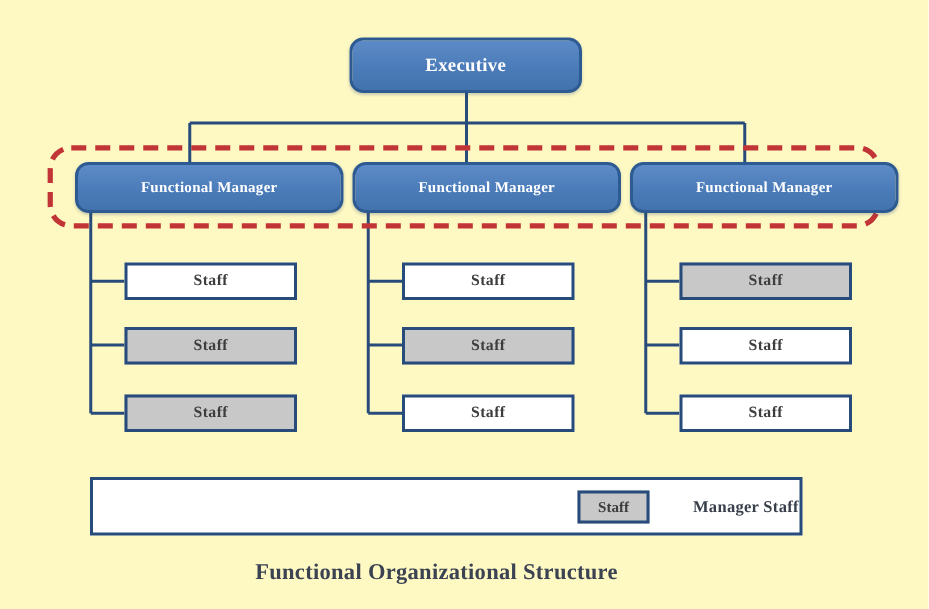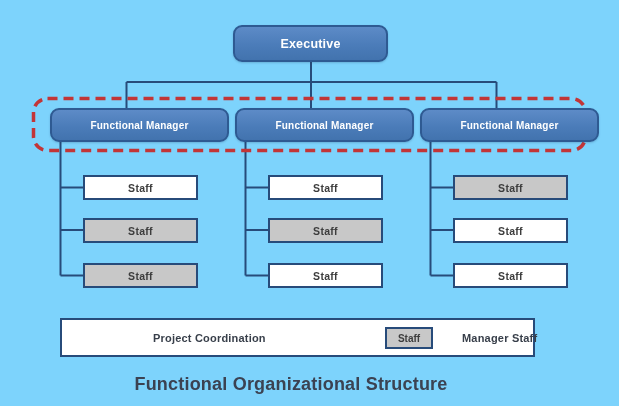--- a/index.html
+++ b/index.html
@@ -1,18 +1,18 @@
 <!DOCTYPE html>
 <html><head>
 <meta charset="utf-8">
 <style>
   html,body{margin:0;padding:0;background:#ffffff;}
   #canvas{
-    position:relative;width:619px;height:406px;background:#7dd3fc;overflow:hidden;
-    font-family:Liberation Sans, sans-serif;
+    position:relative;width:619px;height:406px;background:#fef9c3;overflow:hidden;
+    font-family:Liberation Serif, serif;
   }
   svg.overlay{position:absolute;left:0;top:0;pointer-events:none;}
   .node{
     position:absolute;display:flex;align-items:center;justify-content:center;
     box-sizing:border-box;text-align:center;
   }
   .blue-node{
     background:linear-gradient(180deg,#5d8bc7 0%,#4b7cb9 55%,#4273ae 100%);
     border:2px solid #2e5a92;border-radius:9px;
     color:#ffffff;font-size:12.5px;font-weight:600;letter-spacing:.2px;
@@ -35,21 +35,21 @@
   #legend-coordination-label{left:153px;}
   #legend-project-staff-label{left:462px;}
   .legend-staff-sample{
     position:absolute;left:385px;top:327px;width:48px;height:22px;
     background:#c8c8c8;border:2px solid #274b7a;box-sizing:border-box;
     display:flex;align-items:center;justify-content:center;
     color:#3d3d3d;font-size:10px;font-weight:700;
   }
   .caption{
     position:absolute;left:0;top:374px;width:582px;text-align:center;
-    color:#3b4252;font-size:18px;font-weight:600;letter-spacing:.2px;
+    color:#3b4252;font-size:15px;font-weight:600;letter-spacing:.2px;
   }
   
   #exec{left:233px;top:25px;width:155px;height:37px;}
   .mgr{top:108px;width:179px;height:34px;font-size:10px;}
   #mgr-0{left:50px;} #mgr-1{left:235px;} #mgr-2{left:420px;}
   .col0{left:83px;} .col1{left:268px;} .col2{left:453px;}
   .row0{top:175px;} .row1{top:218px;} .row2{top:263px;}
 </style>
 </head>
 <body>
@@ -96,19 +96,18 @@
 
   <div class="node staff-node col1 row0">Staff</div>
   <div class="node staff-node gray col1 row1">Staff</div>
   <div class="node staff-node col1 row2">Staff</div>
 
   <div class="node staff-node gray col2 row0">Staff</div>
   <div class="node staff-node col2 row1">Staff</div>
   <div class="node staff-node col2 row2">Staff</div>
 
   <div class="legend-box"></div>
-  <div id="legend-coordination-label" class="legend-label">Project Coordination</div>
   <div class="legend-staff-sample">Staff</div>
   <div id="legend-project-staff-label" class="legend-label">Manager Staff</div>
 
   <div class="caption">Functional Organizational Structure</div>
 
 </div>
 
 </body></html>

